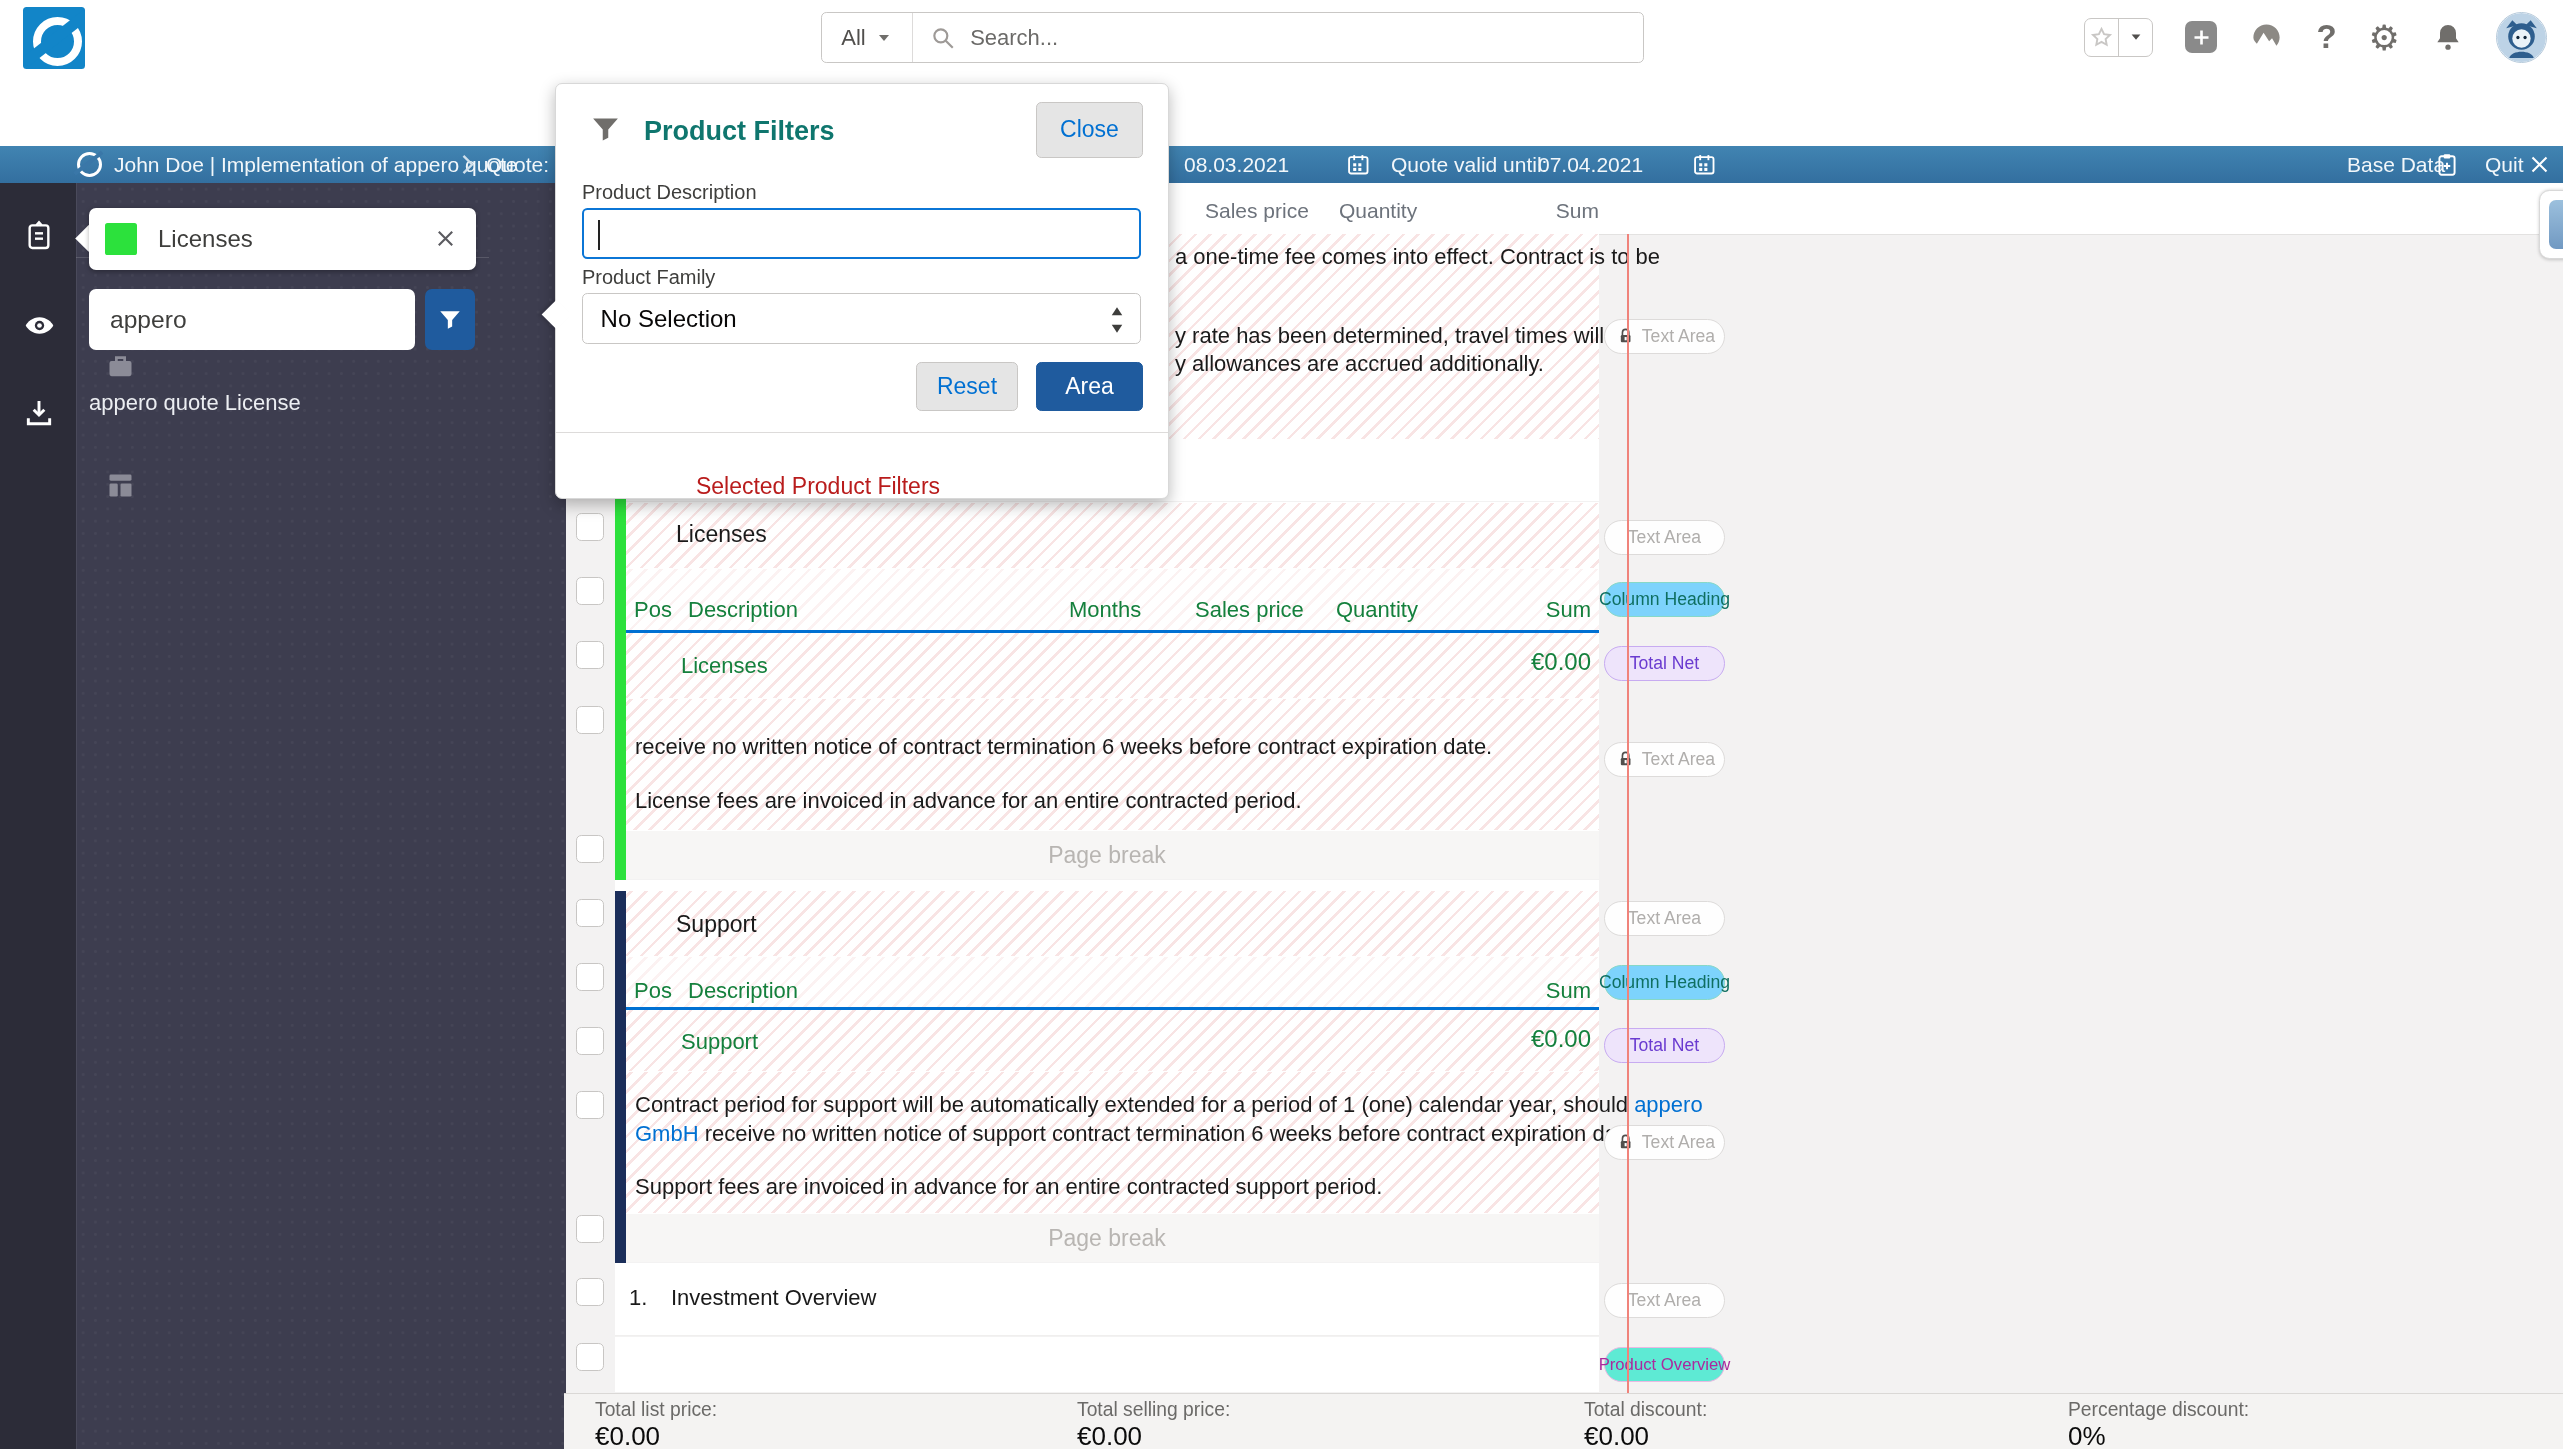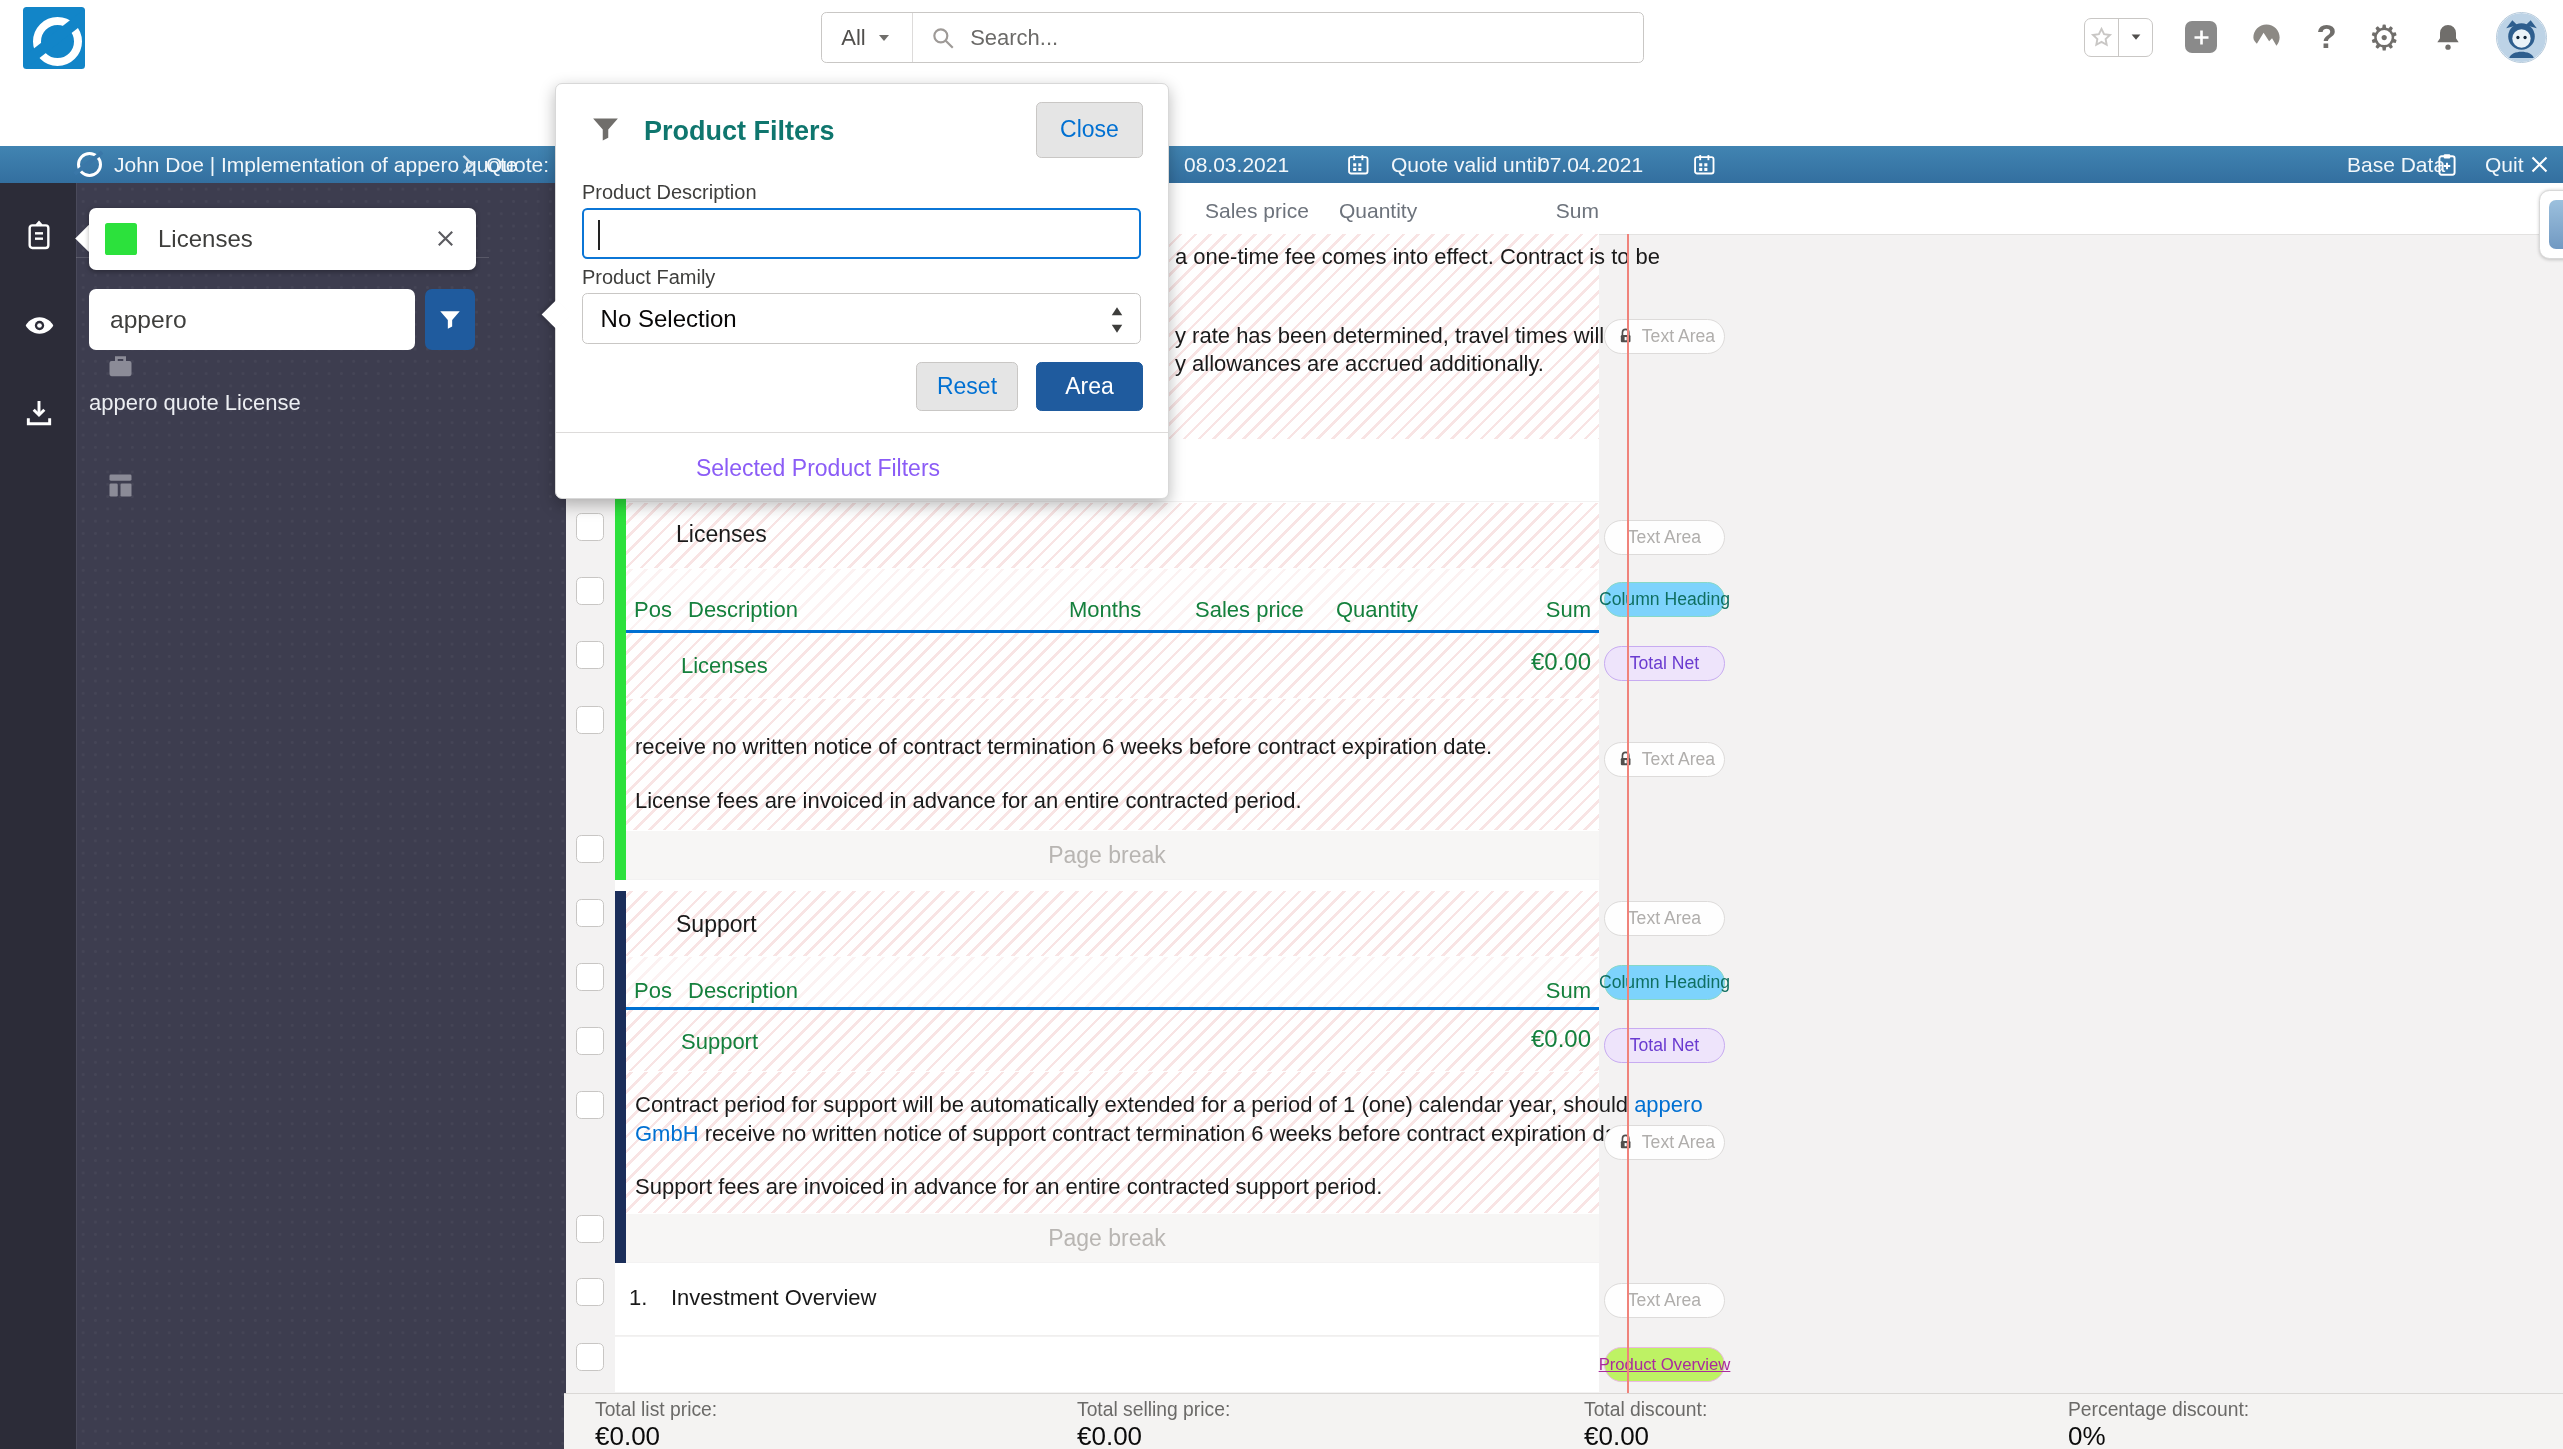--- a/index.html
+++ b/index.html
@@ -72,21 +72,21 @@
   .doc-txt{position:absolute;font-size:22px;color:#1a1a1a;white-space:nowrap;z-index:3;}
   .doc-col{position:absolute;font-size:22px;color:#15803d;white-space:nowrap;z-index:3;}
   .doc-blue{color:#0070d2;}
   .cb{position:absolute;left:576px;width:26px;height:26px;background:#fff;border:1.8px solid #c8c6c4;border-radius:5.3px;z-index:3;}
   .redline{position:absolute;left:1627px;top:234px;width:1.8px;height:1159px;background:#f0837b;z-index:30;}
 
   .pill{position:absolute;left:1604px;width:121px;height:35px;border-radius:18.5px;background:#fefefe;border:1.8px solid #dddbda;
         display:flex;align-items:center;justify-content:center;gap:7px;font-size:17.6px;color:#b0aeac;z-index:20;box-sizing:border-box;white-space:nowrap;}
   .pill.teal{background:#7dd3fc;border-color:#86d8c7;color:#0f6f60;}
   .pill.purple{background:#eee4fb;border-color:#c7abf1;color:#6a3bd0;}
-  .pill.pink{background:#bef264;border-color:#eab9e3;color:#aa2a9d;font-size:16.7px;text-decoration:underline;}
+  .pill.pink{background:#5eead4;border-color:#eab9e3;color:#aa2a9d;font-size:16.7px;}
 
   
   .footerbar{position:absolute;left:564px;top:1393px;width:1999px;height:57px;background:#f4f3f2;border-top:0.9px solid #dad8d6;z-index:6;}
   .ft-lbl{position:absolute;top:1399px;font-size:19.3px;color:#6b6a68;z-index:7;white-space:nowrap;}
   .ft-val{position:absolute;top:1421px;font-size:26px;color:#0b0b0b;z-index:7;white-space:nowrap;}
 
   
   .modal{position:absolute;left:555px;top:83px;width:612px;height:414px;background:#fff;border:0.9px solid #d8d8d8;border-radius:7px;
          box-shadow:0 5.3px 16px rgba(0,0,0,.28);z-index:100;}
   .modal-nub{position:absolute;left:-10.5px;top:220px;width:21px;height:21px;background:#fff;transform:rotate(45deg);box-shadow:-2.6px 2.6px 3.5px rgba(0,0,0,.12);}
@@ -95,21 +95,21 @@
   .btn{display:flex;align-items:center;justify-content:center;border-radius:5.3px;font-size:23px;box-sizing:border-box;}
   .btn.ghost{background:#e5e5e5;border:1.8px solid #c9c7c5;color:#0070d2;}
   .btn.brand{background:#1f5b9e;border:1.8px solid #1f5b9e;color:#fff;}
   .mfield-lbl{position:absolute;left:26px;font-size:20px;color:#3e3e3c;}
   .minput{position:absolute;left:26px;width:559px;height:51px;border:2.6px solid #0b76d6;border-radius:5.3px;box-sizing:border-box;background:#fff;}
   .mcursor{position:absolute;left:14px;top:9.7px;width:1.8px;height:30px;background:#222;}
   .mselect{position:absolute;left:26px;width:559px;height:51px;border:1.8px solid #c9c7c5;border-radius:5.3px;box-sizing:border-box;background:#fff;display:flex;align-items:center;font-size:24px;color:#080707;}
   .mselect span{margin-left:17.6px;}
   .mselect .spin{position:absolute;right:16px;top:9.7px;}
   .modal-divider{position:absolute;left:0;top:348px;width:612px;height:0.9px;background:#dddbda;}
-  .modal-foot{position:absolute;left:0;top:371px;width:524px;text-align:center;font-size:23px;color:#8b5cf6;}
+  .modal-foot{position:absolute;left:0;top:389px;width:524px;text-align:center;font-size:23px;color:#b91c1c;}
 </style>
 </head>
 <body>
 
 <div class="screen">
 
   <div class="app-header">
     <div class="logo">
       <div class="logo-ring"></div>
       <div class="logo-slash"></div>

